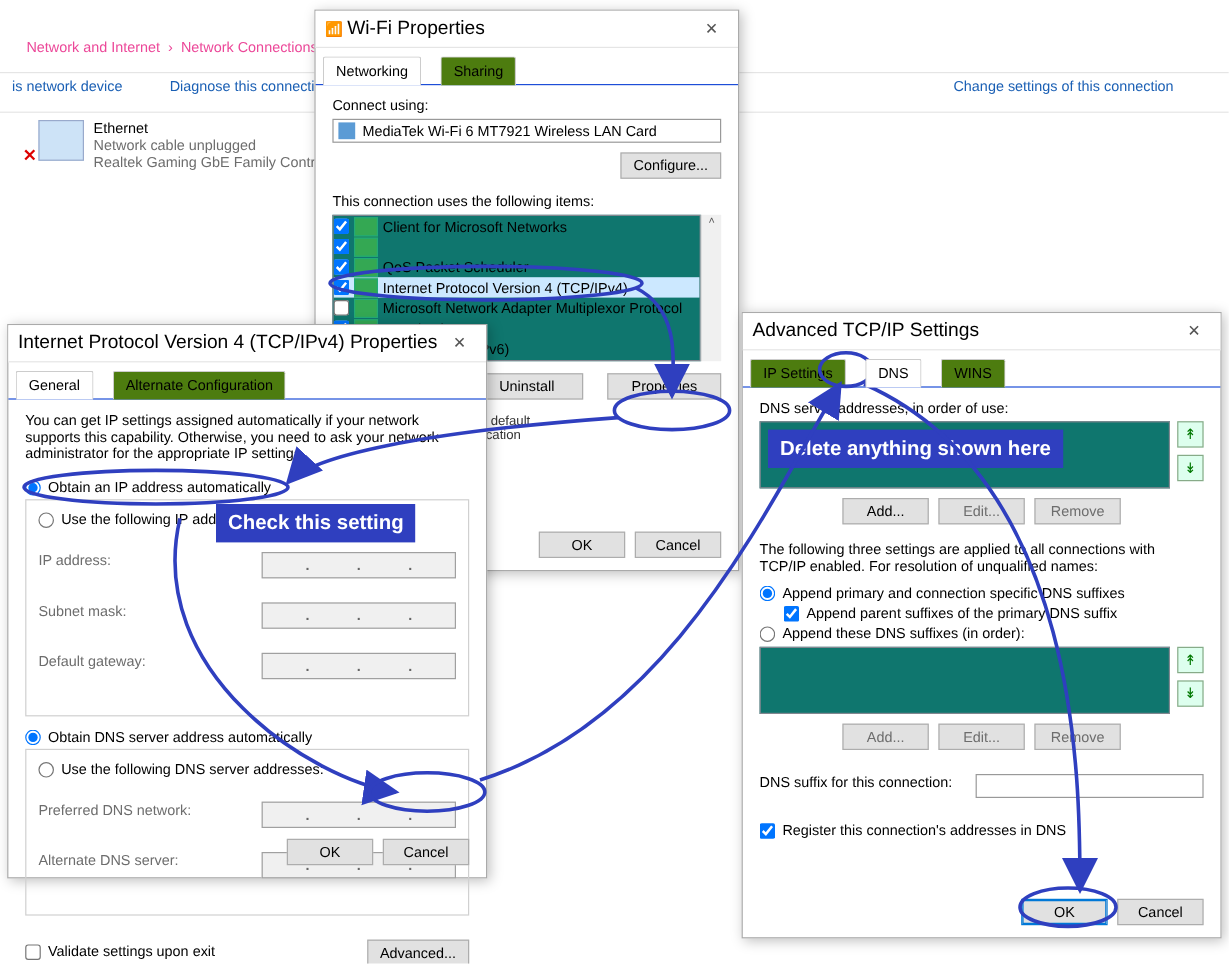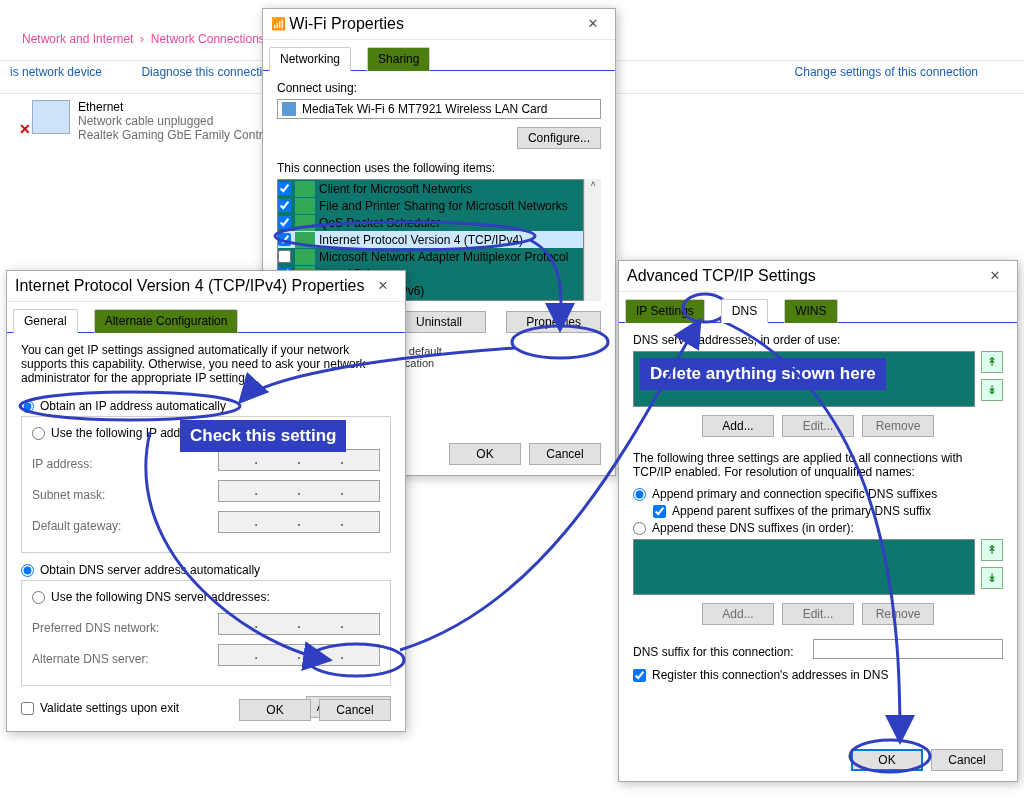--- a/index.html
+++ b/index.html
@@ -29,22 +29,22 @@
   .chkrow{display:flex;align-items:center;gap:4px;height:17px;font-size:12px}
   .chkrow input{margin:0}
   .ipbox{display:inline-flex;align-items:center;border:1px solid #a0a0a0;
     height:20px;width:160px;background:#fff;color:#888}
   .ipbox.dis{background:#f0f0f0}
   .ipbox span{flex:1;text-align:center}
   .dot{padding:0 4px;color:#666}
   fieldset{border:1px solid #d0d0d0;padding:6px 10px 10px;margin:0 0 10px}
   .radio{display:flex;align-items:center;gap:6px;margin:3px 0;font-size:12px}
   .radio input{margin:0}
-  .row{display:flex;justify-content:space-between;align-items:flex-end;
-    margin:9px 0}
+  .row{display:flex;justify-content:space-between;align-items:flex-start;
+    margin:20px 0}
   .gray{color:#6d6d6d}
   .lbl{width:140px}
   .icon-net{width:18px;height:14px;background:#34a853;border:1px solid #2a7;
     display:inline-block}
   .icon-dev{width:14px;height:14px;background:#5b9bd5;display:inline-block}
   .sel{background:#cce8ff}
   
   .bg-bar{position:absolute;top:28px;left:12px;right:0;height:18px;
     color:#ec4899;padding:4px 10px;font-size:12px}
   .cmd-row{position:absolute;top:60px;left:0;right:0;height:24px;
@@ -112,21 +112,20 @@
     <div style="display:flex;margin-top:4px">
       <div class="listbox" style="width:310px;height:120px">
         <div class="chkrow">
             <input type="checkbox" checked="" style="">
           <span class="icon-net"></span>
           <span>Client for Microsoft Networks</span>
           </div>
         <div class="chkrow">
             <input type="checkbox" checked="" style="">
           <span class="icon-net"></span>
-          <span>File and Printer Sharing for Microsoft Networks</span>
           </div>
         <div class="chkrow">
             <input type="checkbox" checked="" style="">
           <span class="icon-net"></span>
           <span>QoS Packet Scheduler</span>
           </div>
         <div class="chkrow sel">
             <input type="checkbox" checked="" style="">
           <span class="icon-net"></span>
           <span>Internet Protocol Version 4 (TCP/IPv4)</span>

